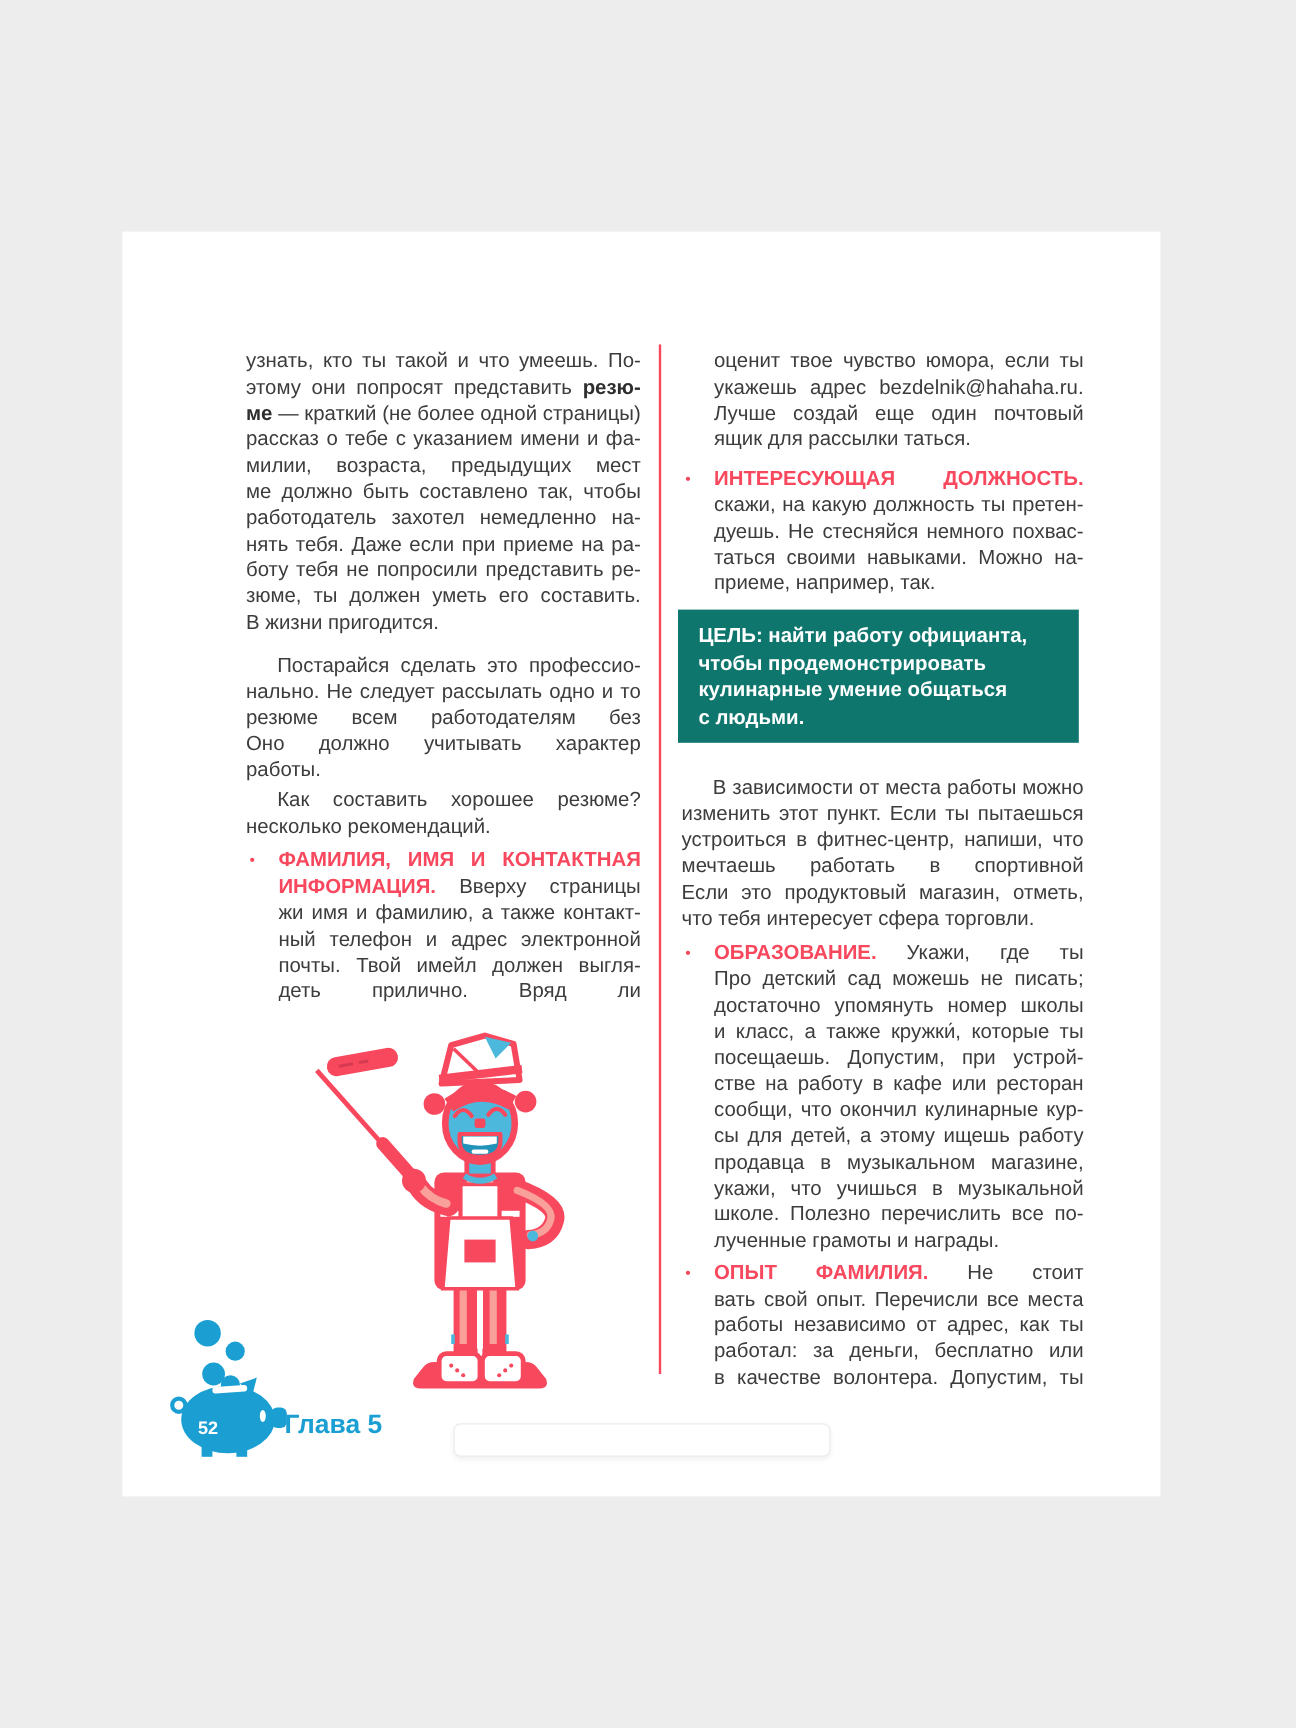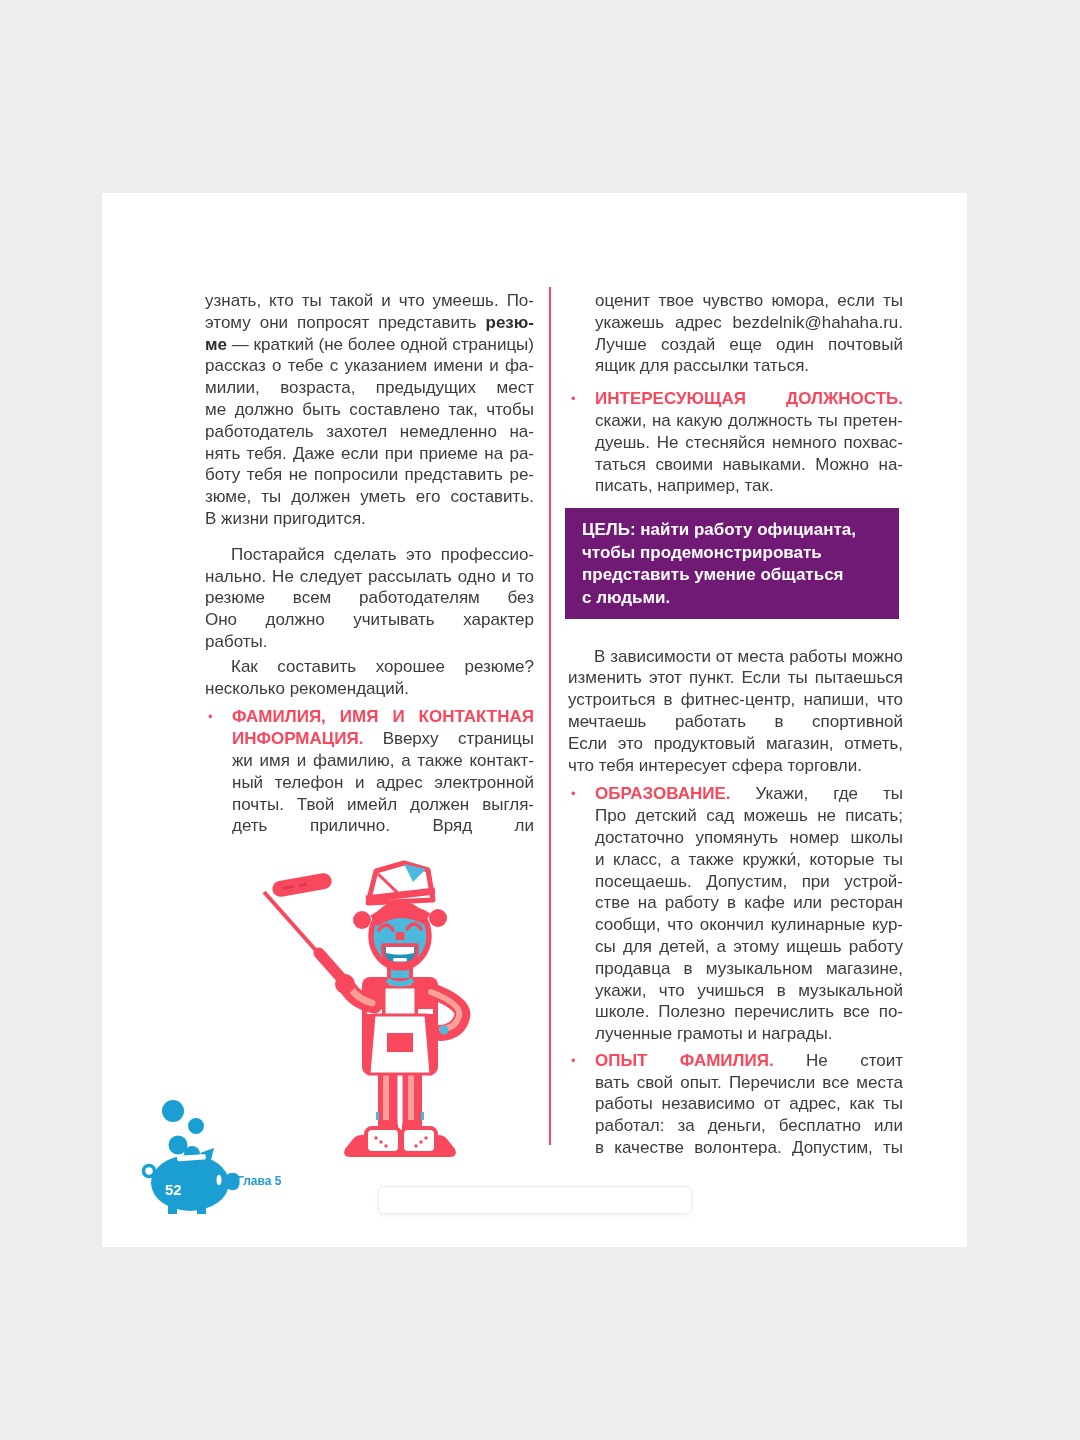--- a/index.html
+++ b/index.html
@@ -10,27 +10,27 @@
   .col-left{left:103px;width:329px;}
   .col-right{left:466px;width:335px;}
   .block{position:relative;}
   .block.bullet,.block.bullet_cont{padding-left:27px;}
   .marker{position:absolute;left:3px;top:4px;color:#f8485e;font-size:13px;line-height:13px;}
   .line{height:21.8px;line-height:21.8px;overflow:hidden;white-space:nowrap;}
   .line.j{white-space:normal;text-align:justify;text-align-last:justify;}
   .line.ind{text-indent:26px;}
   .b{font-weight:bold;color:#2e2e2e;}
   .r{font-weight:bold;color:#f8485e;}
-  .callout{background:#701a75;color:#ffffff;font-weight:bold;width:334px;margin-left:-3px;
+  .callout{background:#0f766e;color:#ffffff;font-weight:bold;width:334px;margin-left:-3px;
            padding:11px 12px 9px 17px;box-sizing:border-box;}
   .callout .line{height:22.6px;line-height:22.6px;}
   .divider{position:absolute;left:447px;top:94px;width:2px;height:858px;background:#f8485e;}
   .figure-wrap{position:absolute;left:148px;top:665px;width:230px;height:305px;}
   .piggy-wrap{position:absolute;left:38px;top:905px;width:100px;height:118px;}
-  .chapter{position:absolute;left:135px;top:981px;font-size:12px;font-weight:bold;color:#1b9fd3;}
+  .chapter{position:absolute;left:135px;top:981px;font-size:22px;font-weight:bold;color:#1b9fd3;}
   .faintbox{position:absolute;left:276px;top:993px;width:312px;height:26px;background:#ffffff;
             border:1px solid #ececec;border-radius:6px;box-shadow:0 2px 4px rgba(0,0,0,0.05);}
 </style>
 </head>
 <body>
 
 <div class="canvas">
   <div class="page">
 
     <div class="col col-left" id="colL">
@@ -77,26 +77,26 @@
           <div class="line j"><span>укажешь адрес bezdelnik@hahaha.ru.</span></div>
           <div class="line j"><span>Лучше создай еще один почтовый</span></div>
           <div class="line"><span>ящик для рассылки таться.</span></div>
         </div>
         <div class="block bullet" style="margin-top: 11px;">
           <span class="marker">•</span>
           <div class="line j"><span class="r">ИНТЕРЕСУЮЩАЯ ДОЛЖНОСТЬ.</span></div>
           <div class="line j"><span>скажи, на какую должность ты претен-</span></div>
           <div class="line j"><span>дуешь. Не стесняйся немного похвас-</span></div>
           <div class="line j"><span>таться своими навыками. Можно на-</span></div>
-          <div class="line"><span>писать, например, так.</span></div>
+          <div class="line"><span>приеме, например, так.</span></div>
         </div>
         <div class="block callout" style="margin-top: 11px;">
           <div class="line"><span>ЦЕЛЬ: найти работу официанта,</span></div>
           <div class="line"><span>чтобы продемонстрировать</span></div>
-          <div class="line"><span>представить умение общаться</span></div>
+          <div class="line"><span>кулинарные умение общаться</span></div>
           <div class="line"><span>с людьми.</span></div>
         </div>
         <div class="block paragraph" style="margin-top: 27px;">
           <div class="line j ind"><span>В зависимости от места работы можно</span></div>
           <div class="line j"><span>изменить этот пункт. Если ты пытаешься</span></div>
           <div class="line j"><span>устроиться в фитнес-центр, напиши, что</span></div>
           <div class="line j"><span>мечтаешь работать в спортивной отрасли.</span></div>
           <div class="line j"><span>Если это продуктовый магазин, отметь,</span></div>
           <div class="line"><span>что тебя интересует сфера торговли.</span></div>
         </div>

